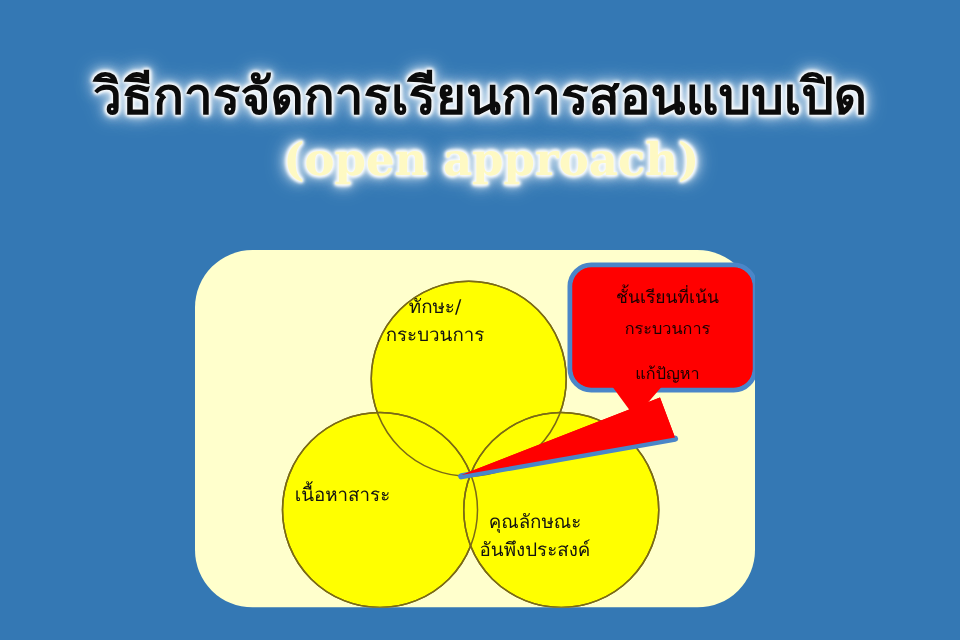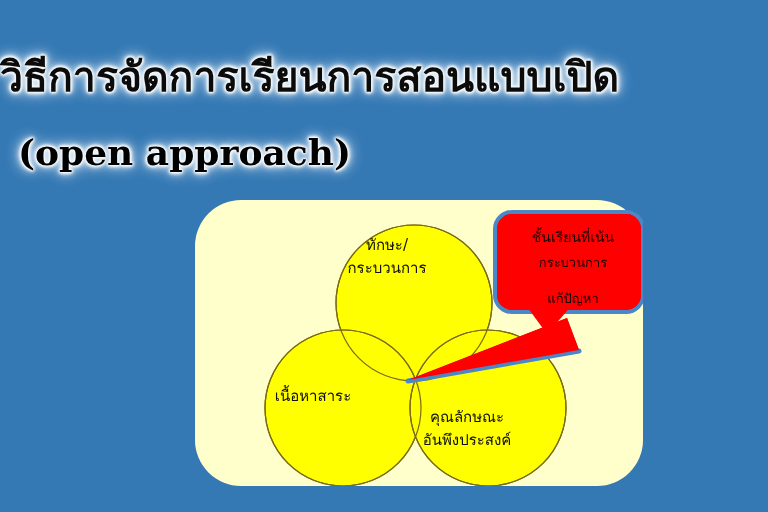--- a/index.html
+++ b/index.html
@@ -16,57 +16,56 @@
     overflow: hidden;
     font-family: "DejaVu Sans", "Liberation Sans", sans-serif;
   }
 
   
   .title-block {
     position: absolute;
     left: 0;
     top: 48px;
     width: 768px;
-    text-align: left;
+    text-align: center;
     user-select: none;
   }
   .title-line-1 {
     font-family: "DejaVu Sans", "Liberation Sans", sans-serif;
     font-weight: bold;
     font-size: 41px;
     line-height: 58px;
     color: #0b0b0b;
     letter-spacing: 0px;
     text-shadow:
       0 0 2px #ffffff, 0 0 4px #ffffff, 0 0 6px #e8f1f8,
       0 0 9px #dce9f4, 0 0 13px #cfe1f0, 0 0 18px #bcd6ea,
       1px 0 3px #ffffff, -1px 0 3px #ffffff, 0 1px 3px #ffffff, 0 -1px 3px #ffffff;
   }
   .title-line-2 {
-    margin-top: 24px;
+    margin-top: 0;
     font-family: "DejaVu Serif", "Liberation Serif", serif;
     font-weight: bold;
     font-size: 36px;
     line-height: 44px;
-    color: #000000;
+    color: #fef9c3;
     text-shadow:
       0 0 2px #ffffff, 0 0 4px #ffffff, 0 0 6px #e8f1f8,
       0 0 9px #dce9f4, 0 0 13px #cfe1f0, 0 0 18px #bcd6ea,
       1px 0 3px #ffffff, -1px 0 3px #ffffff, 0 1px 3px #ffffff, 0 -1px 3px #ffffff;
     padding-left: 18px;
   }
 
   
   #diagram-panel {
     position: absolute;
     left: 156px;
     top: 200px;
     width: 448px;
     height: 286px;
-    margin-left: 39px;
   }
   #diagram-svg {
     position: absolute;
     left: 0;
     top: 0;
     width: 448px;
     height: 286px;
     display: block;
   }
 

